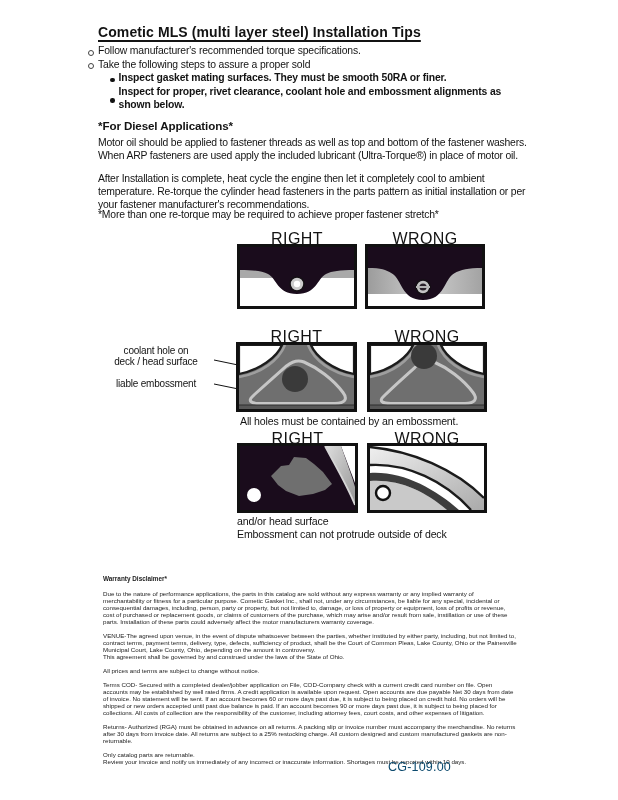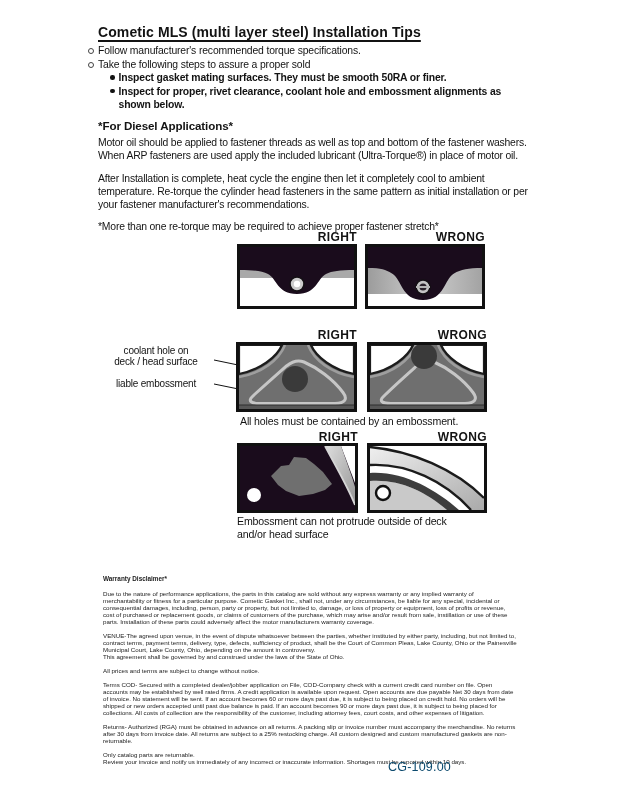--- a/index.html
+++ b/index.html
@@ -8,28 +8,28 @@
     font-family:"Liberation Sans","DejaVu Sans",sans-serif;color:#131313;
   }
   .abs{position:absolute;}
   
   .doc-title{
     left:98px;top:24px;font-size:14px;font-weight:bold;
     text-decoration:underline;text-underline-offset:3px;text-decoration-thickness:1.5px;
     letter-spacing:.1px;
   }
   .tips{left:88px;top:44px;width:440px;font-size:10.4px;letter-spacing:-.15px;}
-  .tip-line{display:flex;align-items:flex-start;line-height:13.6px;}
+  .tip-line{display:flex;align-items:center;line-height:13.6px;}
   .tip-line.sub{padding-left:22px;font-weight:bold;}
   .b1{flex:0 0 auto;width:4px;height:4px;border:1px solid #444;border-radius:50%;margin:4px 4px 0 0;}
   .b2{flex:0 0 auto;width:4.5px;height:4.5px;background:#131313;border-radius:50%;margin:4px 4px 0 0;}
   .diesel-h{left:98px;top:119px;font-size:11.6px;font-weight:bold;letter-spacing:-.1px;}
   .body-p{left:98px;width:434px;font-size:10.4px;line-height:13.1px;letter-spacing:-.2px;}
   
-  .fig-h{top:0;width:120px;text-align:right;font-size:12px;letter-spacing:.4px;font-weight:bold;}
+  .fig-h{top:0;width:120px;text-align:center;font-size:16px;letter-spacing:.4px;}
   .caption{font-size:10.6px;letter-spacing:-.15px;line-height:12.5px;}
   .panel{display:block;}
   .ann{width:112px;text-align:center;font-size:10px;line-height:11px;letter-spacing:-.2px;}
   
   .disclaimer{left:103px;top:575px;width:414px;font-size:6.2px;line-height:7.15px;letter-spacing:0;color:#222;}
   .disclaimer p{margin:0 0 6.5px 0;}
   .disclaimer .h{font-weight:bold;margin-bottom:7.5px;font-size:6.4px;}
   .disclaimer .tight{margin:0;}
   .disclaimer .gap{margin-bottom:6.5px;}
   .footer-code{left:388px;top:760px;font-size:12.5px;letter-spacing:.2px;color:#0c4a6e;}
@@ -56,22 +56,22 @@
       <span>Inspect gasket mating surfaces.  They must be smooth 50RA or finer.</span>
     </div>
     <div class="tip-line sub">
       <span class="b2"></span>
       <span>Inspect for proper, rivet clearance, coolant hole and embossment alignments as shown below.</span>
     </div>
   </div>
 
   <div class="abs diesel-h">*For Diesel Applications*</div>
   <div class="abs body-p" style="top:136px">Motor oil should be applied to fastener threads as well as top and bottom of the fastener washers. When ARP fasteners are used apply the included lubricant (Ultra-Torque®) in place of motor oil.</div>
-  <div class="abs body-p" style="top:172px">After Installation is complete, heat cycle the engine then let it completely cool to ambient temperature. Re-torque the cylinder head fasteners in the same pattern as initial installation or per your fastener manufacturer's recommendations.</div>
-  <div class="abs body-p" style="top:220px">*More than one re-torque may be required to achieve proper fastener stretch*</div>
+  <div class="abs body-p" style="top:172px">After Installation is complete, heat cycle the engine then let it completely cool to ambient temperature. Re-torque the cylinder head fasteners in the parts pattern as initial installation or per your fastener manufacturer's recommendations.</div>
+  <div class="abs body-p" style="top:208px">*More than one re-torque may be required to achieve proper fastener stretch*</div>
 
   <div class="abs fig-h" style="left:237px;top:230px">RIGHT</div>
   <div class="abs fig-h" style="left:365px;top:230px">WRONG</div>
 
   <svg class="abs panel" style="left:237px;top:244px" width="120" height="65" viewBox="0 0 120 65">
     <rect x="1.5" y="1.5" width="117" height="62" fill="#ffffff"></rect>
     <rect x="3" y="26" width="114" height="8" fill="#a9a9a9"></rect>
     <rect x="3" y="34" width="114" height="28" fill="#ffffff"></rect>
     <path d="M3,3 H117 V26 C103,26 95,27 89,30 C80,34.5 80,50 60,50 C40,50 40,34.5 31,30 C25,27 17,26 3,26 Z" fill="#1a0c1c"></path>
     <circle cx="60" cy="40" r="7" fill="#cccccc" stroke="#141014" stroke-width="1.6"></circle>
@@ -170,22 +170,22 @@
     <path d="M3,38 C32,36 58,48 80,67 L3,67 Z" fill="#c9c9c9"></path>
     <path d="M3,30 C36,28 68,46 92,67 L80,67 C58,48 32,36 3,38 Z" fill="#3d3d3d"></path>
     <path d="M3,4 C45,8 88,26 117,55 L117,67 L104,67 C78,38 40,20 3,22 Z" fill="url(#g4)"></path>
     <path d="M3,4 C45,8 88,26 117,55" stroke="#1b1b1b" stroke-width="2.4" fill="none"></path>
     <path d="M3,22 C40,20 78,38 104,67" stroke="#1b1b1b" stroke-width="2.4" fill="none"></path>
     <circle cx="16" cy="50" r="7" fill="#ffffff" stroke="#111111" stroke-width="2.4"></circle>
     <rect x="1.5" y="1.5" width="117" height="67" fill="none" stroke="#111111" stroke-width="3"></rect>
   </svg>
 
   <div class="abs caption" style="left:237px;top:515px;width:280px">
+    <div>and/or head surface</div>
     <div>Embossment can not protrude outside of deck</div>
-    <div>and/or head surface</div>
   </div>
 
   <div class="abs disclaimer">
     <p class="h">Warranty Disclaimer*</p>
     <p>Due to the nature of performance applications, the parts in this catalog are sold without any express warranty or any implied warranty of merchantability or fitness for a particular purpose.  Cometic Gasket Inc., shall not, under any circumstances, be liable for any special, incidental or consequential damages, including, person, party or property, but not limited to, damage, or loss of property or equipment, loss of profits or revenue, cost of purchased or replacement goods, or claims of customers of the purchase, which may arise and/or result from sale, instillation or use of these parts.  Installation of these parts could adversely affect the motor manufacturers warranty coverage.</p>
     <p class="tight">VENUE-The agreed upon venue, in the event of dispute whatsoever between the parties, whether instituted by either party, including, but not limited to, contract terms, payment terms, delivery, type, defects, sufficiency of product, shall be the Court of Common Pleas, Lake County, Ohio or the Painesville Municipal Court, Lake County, Ohio, depending on the amount in controversy.</p>
     <p class="tight gap">This agreement shall be governed by and construed under the laws of the State of Ohio.</p>
     <p>All prices and terms are subject to change without notice.</p>
     <p>Terms COD- Secured with a completed dealer/jobber application on File, COD-Company check with a current credit card number on file.  Open accounts may be established by well rated firms.  A credit application is available upon request.  Open accounts are due payable Net 30 days from date of invoice.  No statement will be sent.  If an account becomes 60 or more days past due, it is subject to being placed on credit hold.  No orders will be shipped or new orders accepted until past due balance is paid.  If an account becomes 90 or more days past due, it is subject to being placed for collections.  All costs of collection are the responsibility of the customer, including attorney fees, court costs, and other expenses of litigation.</p>
     <p>Returns- Authorized (RGA) must be obtained in advance on all returns.  A packing slip or invoice number must accompany the merchandise.  No returns after 30 days from invoice date.  All returns are subject to a 25% restocking charge.  All custom designed and custom manufactured gaskets are non-returnable.</p>

